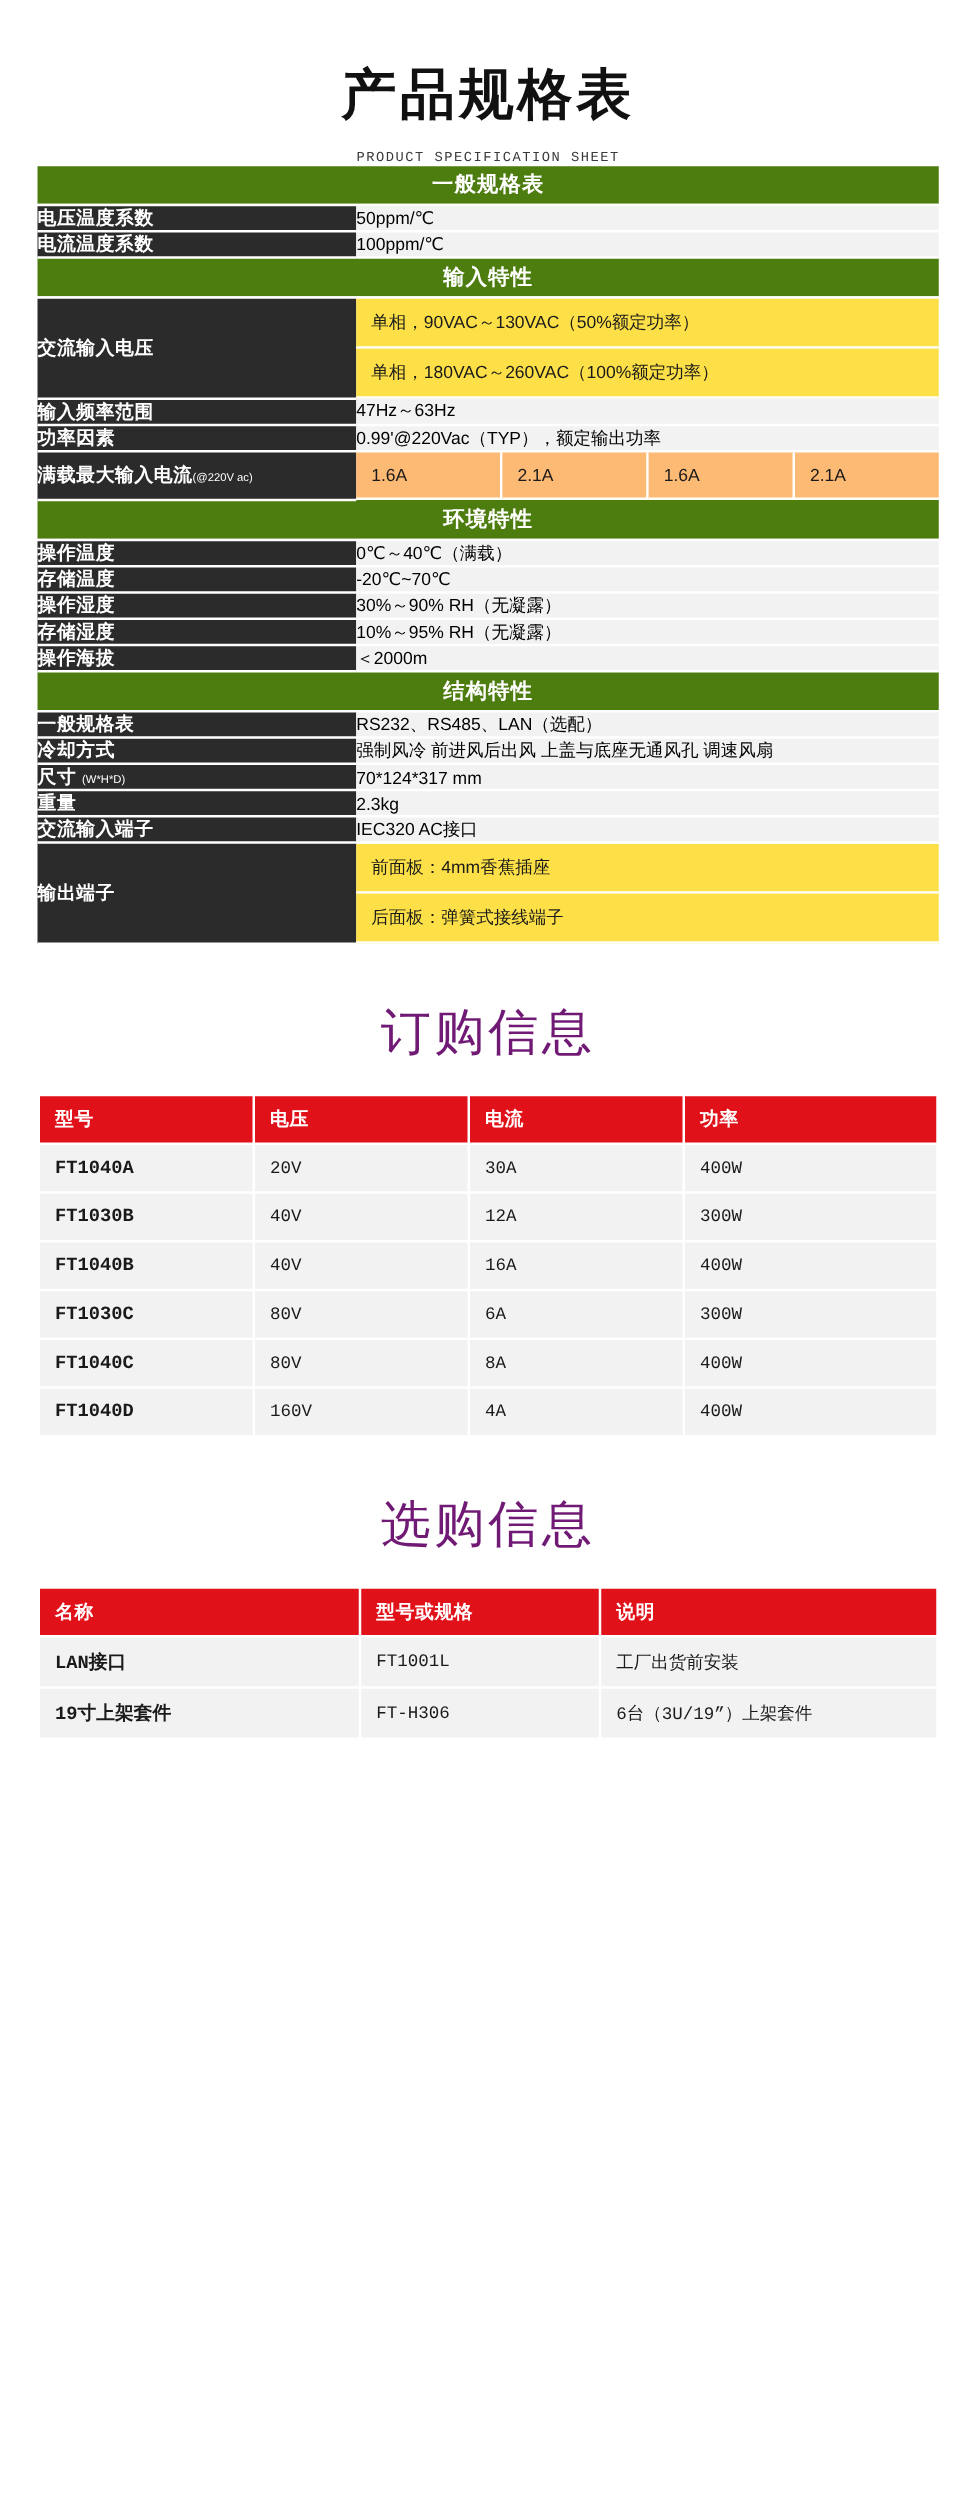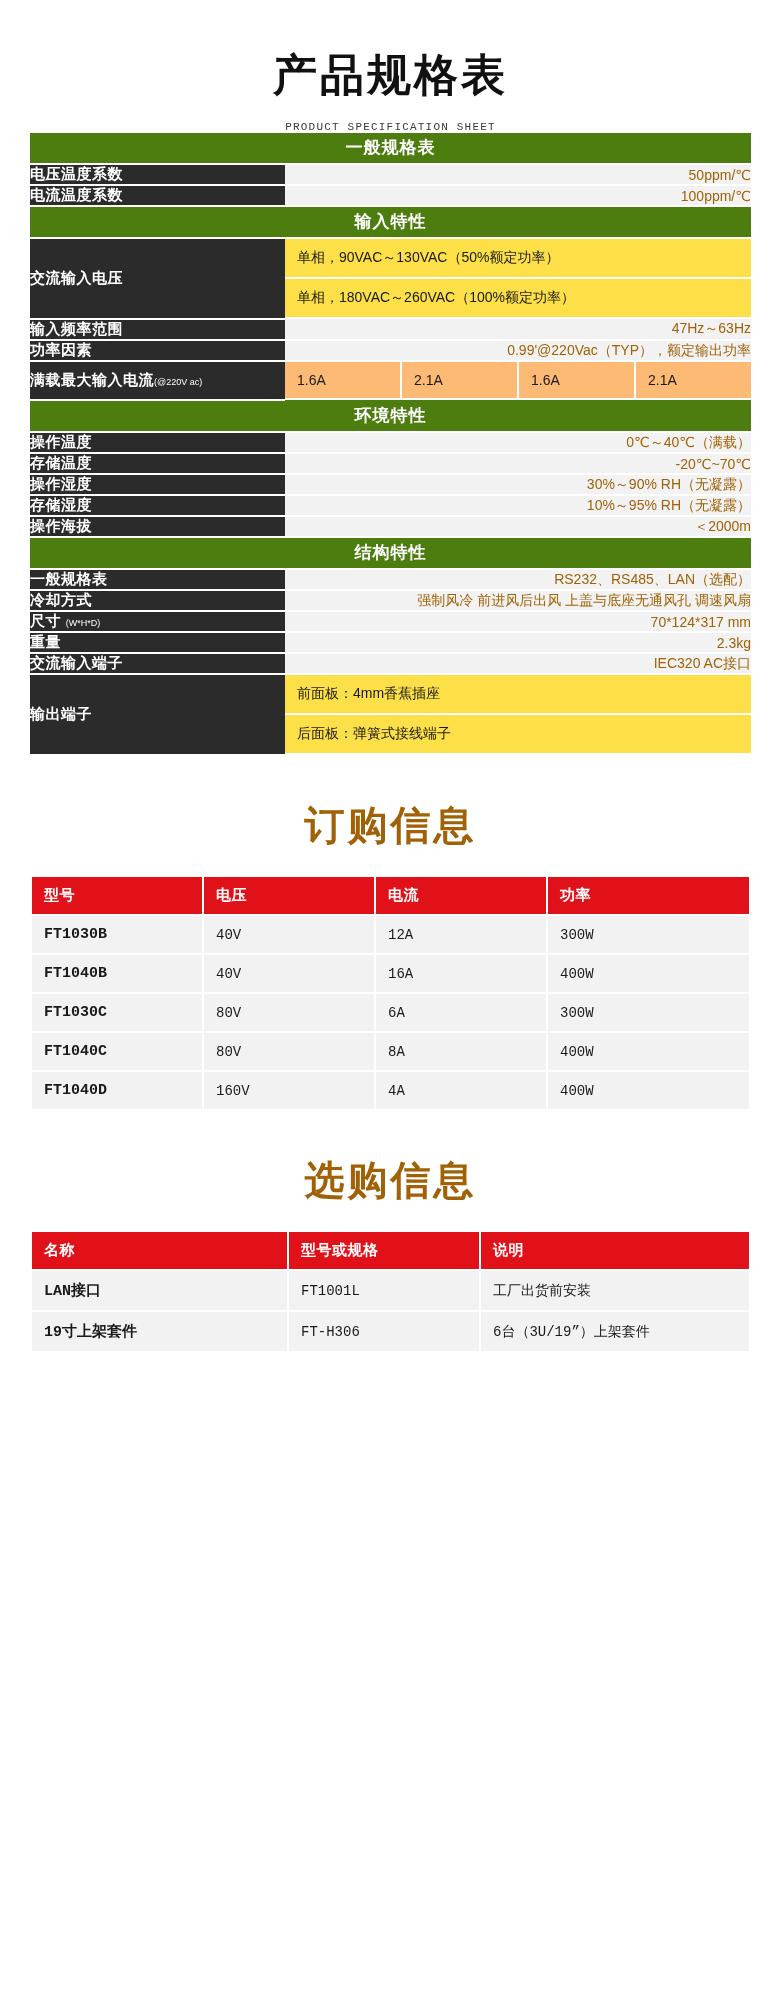--- a/index.html
+++ b/index.html
@@ -33,23 +33,23 @@
     text-align: center;
     font-size: 11px;
     letter-spacing: 1.2px;
     color: #3a3a3a;
     margin-top: 16px;
     font-family: Liberation Mono, monospace;
   }
   .section-title {
     text-align: center;
     font-size: 40px;
-    font-weight: bold;
+    font-weight: normal;
     letter-spacing: 3px;
-    color: #a16207;
+    color: #701a75;
     margin: 42px 0 22px 0;
     font-family: "DejaVu Sans", "Liberation Sans", sans-serif;
   }
   
   table.spec {
     width: 100%;
     border-collapse: collapse;
     table-layout: fixed;
   }
   table.spec td {
@@ -77,25 +77,24 @@
     letter-spacing: 0.5px;
     margin-left: 17px;
   }
   .lbl .tiny {
     font-size: 9px;
     font-weight: normal;
     letter-spacing: 0;
   }
   .val {
     background: #f2f2f2;
-    color: #a16207;
+    color: #000000;
     font-size: 14px;
     padding: 10px 10px 10px 12px;
     border-bottom: 2px solid #ffffff;
-    text-align: right;
   }
   .cellgrid {
     display: flex;
     width: 100%;
   }
   .cellgrid > div {
     flex: 1 1 0;
     background: #fdba74;
     font-size: 14px;
     padding: 10px 0 10px 12px;
@@ -283,20 +282,26 @@
     <thead>
       <tr>
         <th>型号</th>
         <th>电压</th>
         <th>电流</th>
         <th>功率</th>
       </tr>
     </thead>
     <tbody>
       <tr>
+        <td class="model">FT1040A</td>
+        <td>20V</td>
+        <td>30A</td>
+        <td>400W</td>
+      </tr>
+      <tr>
         <td class="model">FT1030B</td>
         <td>40V</td>
         <td>12A</td>
         <td>300W</td>
       </tr>
       <tr>
         <td class="model">FT1040B</td>
         <td>40V</td>
         <td>16A</td>
         <td>400W</td>

